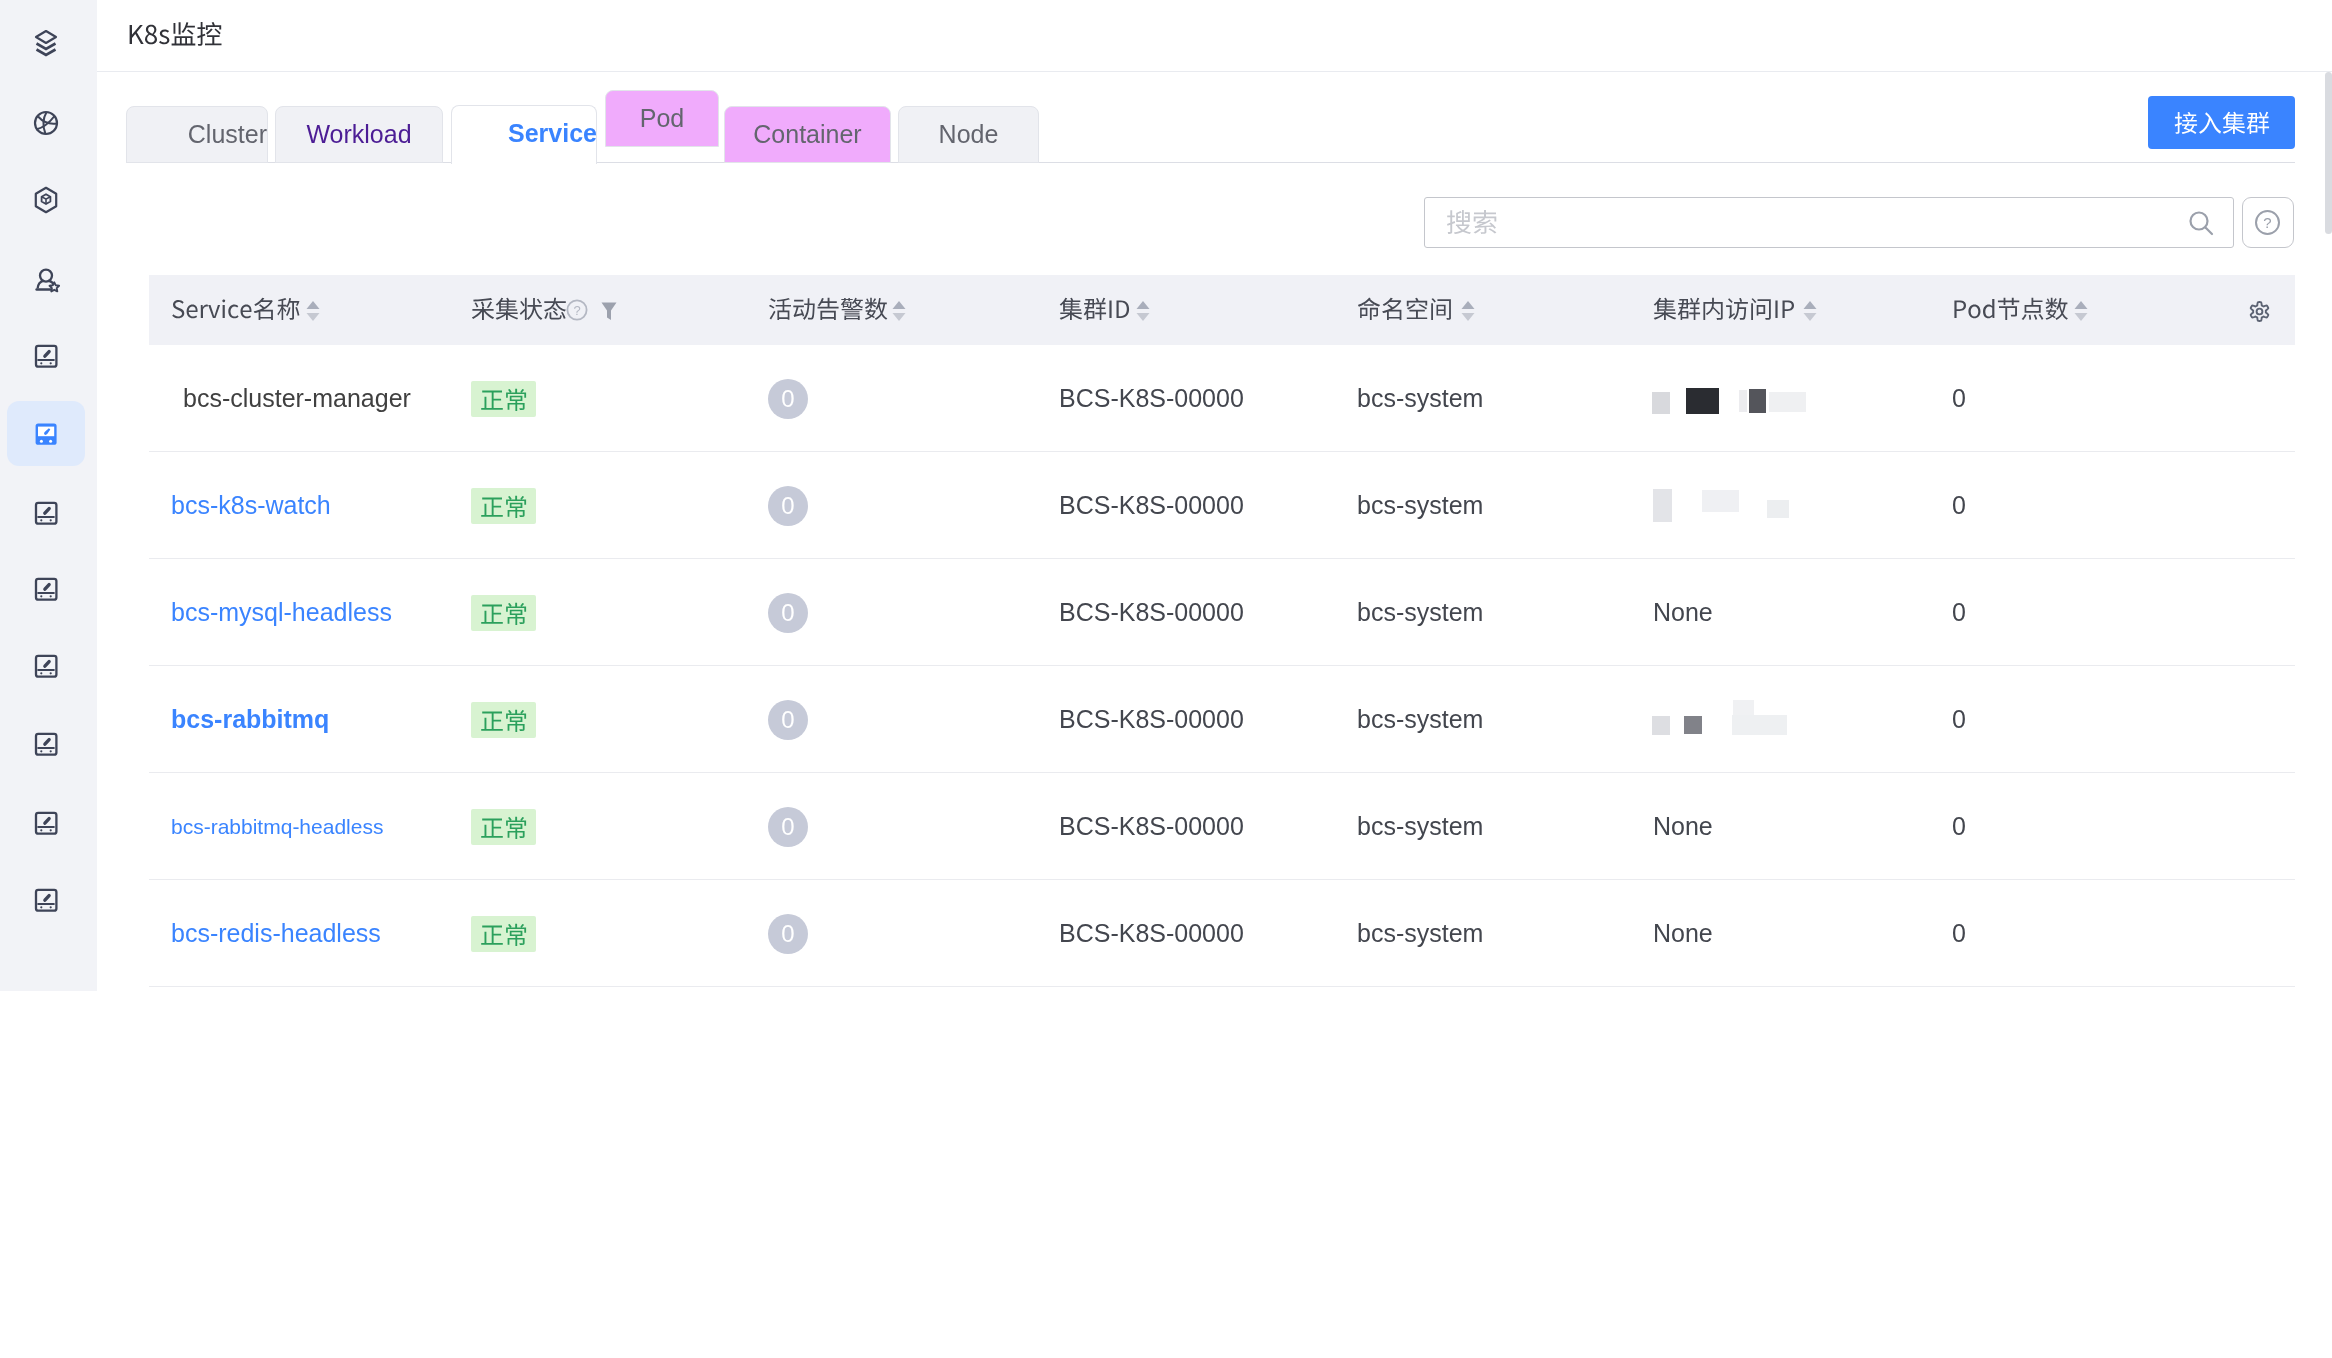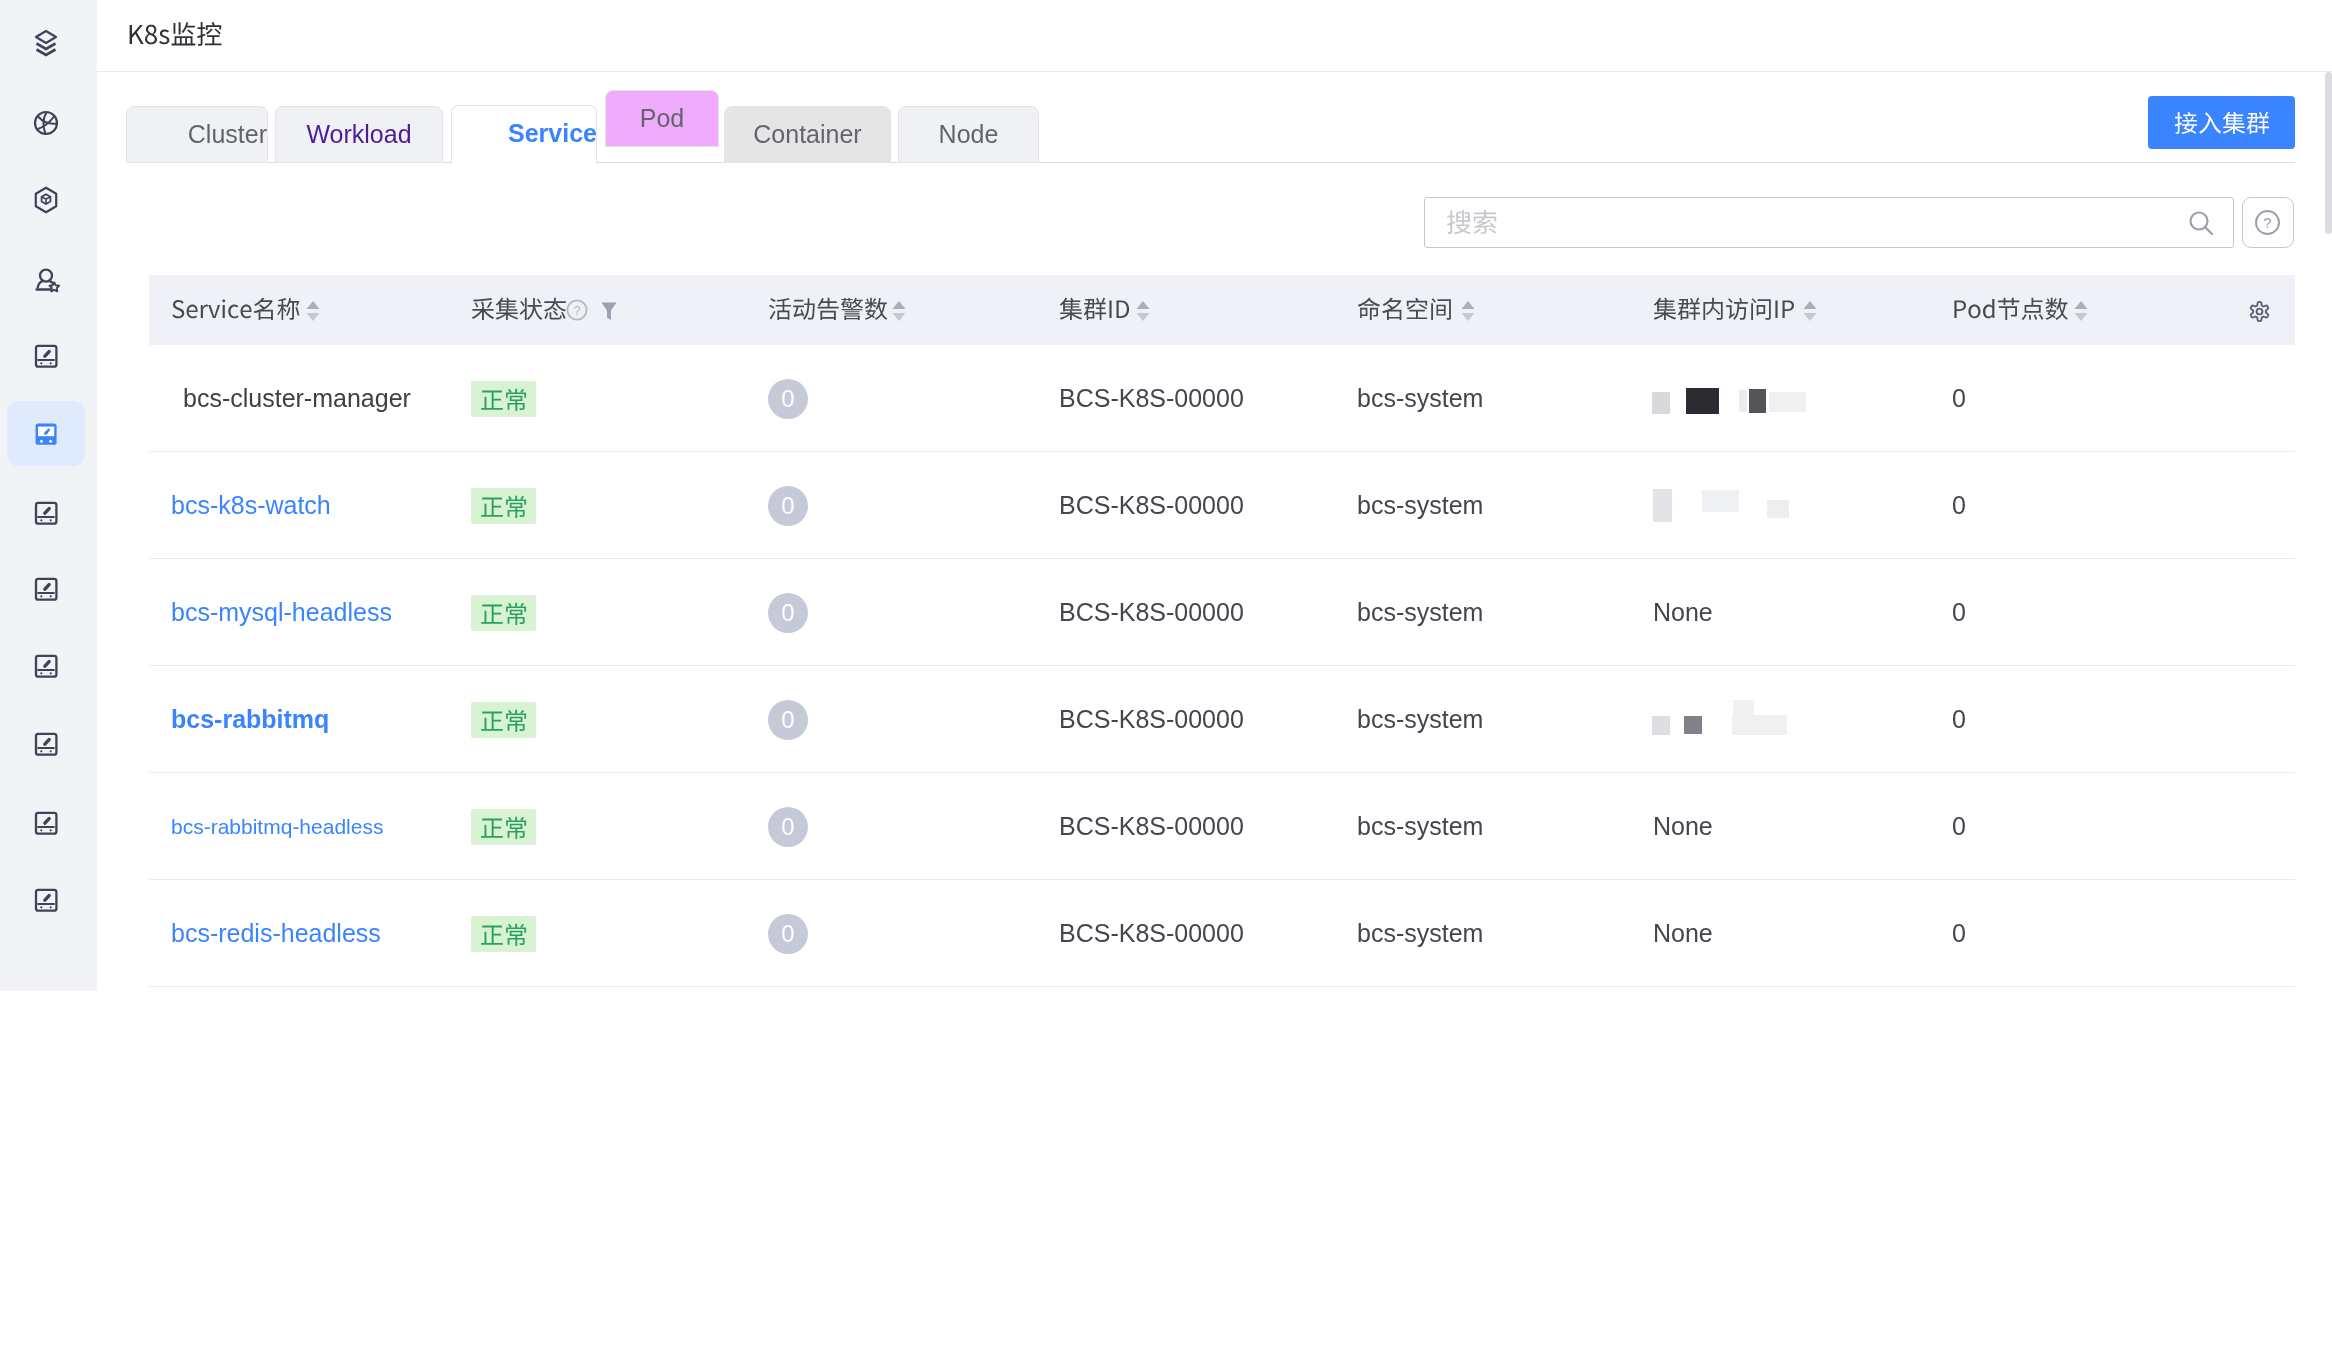--- a/index.html
+++ b/index.html
@@ -87,21 +87,21 @@
 <div class="ab" style="left:97px;top:0;width:2235px;height:71px;background:#fff;border-bottom:1px solid #e9ebf0"></div>
 <svg style="position:absolute;left:127px;top:17px" width="98" height="36" viewBox="0 -27 98 36">
     <path d="M2.6 0.0H5.0V-6.0L8.3 -9.9L14.0 0.0H16.7L9.8 -11.8L15.8 -19.1H13.1L5.1 -9.5H5.0V-19.1H2.6Z M24.1 0.3C27.6 0.3 30.0 -1.8 30.0 -4.6C30.0 -7.2 28.5 -8.6 26.8 -9.6V-9.7C27.9 -10.6 29.4 -12.3 29.4 -14.3C29.4 -17.3 27.4 -19.3 24.1 -19.3C21.2 -19.3 18.9 -17.4 18.9 -14.5C18.9 -12.5 20.1 -11.1 21.5 -10.1V-10.0C19.7 -9.1 18.0 -7.3 18.0 -4.7C18.0 -1.8 20.5 0.3 24.1 0.3ZM25.4 -10.3C23.1 -11.2 21.1 -12.2 21.1 -14.5C21.1 -16.4 22.3 -17.6 24.1 -17.6C26.1 -17.6 27.3 -16.1 27.3 -14.2C27.3 -12.8 26.6 -11.5 25.4 -10.3ZM24.1 -1.4C21.8 -1.4 20.1 -2.9 20.1 -4.9C20.1 -6.8 21.2 -8.3 22.7 -9.3C25.4 -8.2 27.8 -7.2 27.8 -4.7C27.8 -2.8 26.3 -1.4 24.1 -1.4Z M37.3 0.3C40.6 0.3 42.4 -1.6 42.4 -3.8C42.4 -6.5 40.2 -7.4 38.1 -8.1C36.6 -8.7 35.1 -9.3 35.1 -10.6C35.1 -11.7 35.9 -12.6 37.7 -12.6C39.0 -12.6 40.0 -12.1 40.9 -11.4L42.1 -12.9C41.0 -13.8 39.4 -14.5 37.7 -14.5C34.6 -14.5 32.8 -12.7 32.8 -10.5C32.8 -8.1 35.0 -7.1 36.9 -6.4C38.5 -5.8 40.2 -5.1 40.2 -3.7C40.2 -2.5 39.3 -1.5 37.4 -1.5C35.7 -1.5 34.4 -2.2 33.2 -3.2L32.1 -1.6C33.4 -0.5 35.3 0.3 37.3 0.3Z M59.9 -13.5C61.7 -12.2 64.0 -10.4 65.1 -9.2L66.6 -10.4C65.5 -11.6 63.2 -13.4 61.4 -14.6ZM51.6 -21.8V-9.4H53.6V-21.8ZM46.5 -20.9V-10.2H48.4V-20.9ZM59.4 -21.8C58.5 -18.0 56.8 -14.3 54.5 -12.0C55.0 -11.8 55.8 -11.2 56.2 -10.9C57.5 -12.3 58.6 -14.2 59.6 -16.4H67.9V-18.2H60.3C60.7 -19.2 61.0 -20.3 61.3 -21.4ZM47.6 -7.8V-0.4H44.6V1.4H68.3V-0.4H65.5V-7.8ZM49.4 -0.4V-6.1H52.9V-0.4ZM54.7 -0.4V-6.1H58.2V-0.4ZM60.0 -0.4V-6.1H63.6V-0.4Z M87.5 -14.4C89.1 -12.9 91.3 -10.8 92.4 -9.6L93.7 -10.9C92.5 -12.0 90.3 -14.0 88.7 -15.4ZM84.0 -15.4C82.7 -13.7 80.8 -12.0 79.0 -10.8C79.4 -10.5 80.0 -9.7 80.2 -9.3C82.1 -10.7 84.3 -12.8 85.7 -14.8ZM73.7 -21.9V-16.8H70.5V-14.9H73.7V-8.7C72.4 -8.3 71.2 -7.9 70.2 -7.6L70.7 -5.7L73.7 -6.8V-0.4C73.7 -0.1 73.5 0.1 73.2 0.1C72.9 0.1 71.9 0.1 70.8 0.1C71.0 0.6 71.3 1.4 71.3 1.8C73.0 1.9 74.0 1.8 74.6 1.5C75.2 1.2 75.5 0.7 75.5 -0.4V-7.4L78.3 -8.4L78.0 -10.2L75.5 -9.4V-14.9H78.2V-16.8H75.5V-21.9ZM78.0 -0.5V1.2H94.5V-0.5H87.3V-7.0H92.6V-8.8H80.1V-7.0H85.3V-0.5ZM84.7 -21.4C85.0 -20.6 85.5 -19.6 85.8 -18.7H78.9V-14.1H80.7V-17.0H92.3V-14.4H94.2V-18.7H87.9C87.6 -19.6 87.0 -20.9 86.5 -21.9Z" fill="#313238"></path>
   </svg>
 <div class="ab" style="left:126px;top:162px;width:2169px;height:1px;background:#dcdee5"></div>
 <div class="ab" style="left:126px;top:106px;width:142px;height:57px;background:#f0f1f5;border:1px solid #e2e4ea;border-radius:8px 8px 0 0;box-sizing:border-box;line-height:55px;text-align:right;font-size:25px;color:#63656e">Cluster</div>
 <div class="ab" style="left:275px;top:106px;width:168px;height:57px;background:#f0f1f5;border:1px solid #e2e4ea;border-radius:8px 8px 0 0;box-sizing:border-box;line-height:55px;text-align:center;font-size:25px;color:#4c1d95">Workload</div>
 <div class="ab" style="left:451px;top:105px;width:146px;height:59px;background:#fff;border:1px solid #e2e4ea;border-bottom:none;border-radius:8px 8px 0 0;box-sizing:border-box"></div>
 <div class="ab" style="left:451px;top:105px;width:146px;height:57px;line-height:57px;text-align:right;font-size:25px;color:#3a84ff;font-weight:700">Service</div>
 <div class="ab" style="left:605px;top:90px;width:114px;height:57px;background:#f0abfc;border:1px solid #e2e4ea;border-radius:8px 8px 0 0;box-sizing:border-box;line-height:55px;text-align:center;font-size:25px;color:#63656e">Pod</div>
-<div class="ab" style="left:724px;top:106px;width:167px;height:57px;background:#e5e5e5;border:1px solid #e2e4ea;border-radius:8px 8px 0 0;box-sizing:border-box;line-height:55px;text-align:center;font-size:25px;color:#63656e">Container</div>
+<div class="ab" style="left:724px;top:106px;width:167px;height:57px;background:#f0abfc;border:1px solid #e2e4ea;border-radius:8px 8px 0 0;box-sizing:border-box;line-height:55px;text-align:center;font-size:25px;color:#63656e">Container</div>
 <div class="ab" style="left:898px;top:106px;width:141px;height:57px;background:#f0f1f5;border:1px solid #e2e4ea;border-radius:8px 8px 0 0;box-sizing:border-box;line-height:55px;text-align:center;font-size:25px;color:#63656e">Node</div>
 <div class="ab" style="left:2148px;top:96px;width:147px;height:53px;background:#3a84ff;border-radius:4px"></div>
 <svg style="position:absolute;left:2174px;top:106.5px" width="98" height="34" viewBox="0 -25 98 34">
     <path d="M10.9 -15.2C11.6 -14.3 12.4 -12.9 12.7 -12.1L14.1 -12.8C13.8 -13.6 13.0 -14.9 12.3 -15.8ZM3.8 -20.1V-15.3H1.0V-13.6H3.8V-8.3C2.6 -8.0 1.5 -7.6 0.7 -7.4L1.1 -5.6L3.8 -6.5V-0.2C3.8 0.1 3.7 0.2 3.4 0.2C3.2 0.2 2.3 0.2 1.4 0.2C1.6 0.6 1.8 1.4 1.9 1.8C3.3 1.9 4.2 1.8 4.7 1.5C5.3 1.2 5.5 0.7 5.5 -0.2V-7.1L7.9 -7.8L7.7 -9.5L5.5 -8.9V-13.6H7.9V-15.3H5.5V-20.1ZM13.6 -19.7C14.0 -19.1 14.4 -18.3 14.7 -17.6H9.2V-16.1H22.2V-17.6H16.6C16.3 -18.4 15.8 -19.3 15.3 -20.0ZM18.5 -15.8C18.0 -14.7 17.1 -13.1 16.4 -12.0H8.4V-10.5H22.8V-12.0H18.2C18.8 -13.0 19.5 -14.2 20.2 -15.3ZM18.4 -6.3C17.9 -4.8 17.2 -3.6 16.1 -2.6C14.8 -3.1 13.4 -3.6 12.1 -4.0C12.6 -4.7 13.1 -5.5 13.5 -6.3ZM9.6 -3.3C11.2 -2.8 12.9 -2.2 14.5 -1.5C12.9 -0.6 10.6 0.0 7.7 0.3C8.0 0.7 8.3 1.4 8.4 1.9C11.9 1.4 14.5 0.6 16.4 -0.7C18.3 0.2 20.1 1.1 21.3 2.0L22.4 0.6C21.3 -0.2 19.6 -1.1 17.8 -1.9C18.9 -3.0 19.7 -4.5 20.2 -6.3H23.1V-7.8H14.4C14.8 -8.6 15.2 -9.3 15.5 -10.0L13.8 -10.3C13.5 -9.6 13.1 -8.7 12.6 -7.8H8.0V-6.3H11.7C11.0 -5.2 10.2 -4.1 9.6 -3.3Z M31.1 -18.1C32.7 -17.0 33.9 -15.7 34.9 -14.2C33.4 -7.3 30.4 -2.5 25.0 0.3C25.5 0.6 26.3 1.4 26.6 1.8C31.5 -1.1 34.6 -5.5 36.4 -11.8C39.0 -6.9 40.8 -1.4 46.2 1.7C46.3 1.1 46.8 0.1 47.1 -0.4C39.1 -5.1 39.9 -14.2 32.2 -19.7Z M59.0 -7.0V-5.4H49.3V-3.9H57.4C55.1 -2.2 51.7 -0.6 48.7 0.1C49.1 0.5 49.6 1.2 49.9 1.7C53.0 0.7 56.6 -1.1 59.0 -3.2V1.9H60.8V-3.3C63.3 -1.2 66.9 0.6 70.1 1.5C70.3 1.0 70.8 0.4 71.2 -0.0C68.2 -0.7 64.8 -2.2 62.5 -3.9H70.7V-5.4H60.8V-7.0ZM59.8 -13.2V-11.7H53.9V-13.2ZM59.2 -19.8C59.6 -19.1 60.0 -18.3 60.3 -17.6H54.9C55.4 -18.4 55.8 -19.1 56.2 -19.8L54.4 -20.2C53.3 -18.1 51.4 -15.4 48.7 -13.4C49.1 -13.2 49.7 -12.6 50.0 -12.2C50.8 -12.9 51.5 -13.5 52.1 -14.2V-6.5H53.9V-7.3H70.1V-8.7H61.5V-10.4H68.4V-11.7H61.5V-13.2H68.3V-14.5H61.5V-16.1H69.3V-17.6H62.2C61.9 -18.4 61.3 -19.4 60.8 -20.2ZM59.8 -14.5H53.9V-16.1H59.8ZM59.8 -10.4V-8.7H53.9V-10.4Z M85.0 -19.5C85.8 -18.3 86.4 -16.6 86.7 -15.5L88.2 -16.1C88.0 -17.2 87.3 -18.8 86.5 -20.0ZM92.4 -20.2C92.0 -18.9 91.3 -17.1 90.7 -16.0L92.2 -15.6C92.8 -16.7 93.5 -18.3 94.2 -19.8ZM84.2 -5.4V-3.7H88.7V1.9H90.4V-3.7H95.1V-5.4H90.4V-8.9H94.2V-10.6H90.4V-13.8H94.6V-15.5H84.7V-13.8H88.7V-10.6H85.1V-8.9H88.7V-5.4ZM81.4 -13.4V-11.0H78.0C78.2 -11.8 78.4 -12.6 78.5 -13.4ZM74.3 -19.0V-17.4H77.2L77.0 -15.0H73.1V-13.4H76.8C76.7 -12.6 76.5 -11.8 76.3 -11.0H74.2V-9.5H75.9C75.2 -7.2 74.2 -5.2 72.7 -3.8C73.1 -3.5 73.7 -2.7 73.9 -2.4C74.5 -3.0 75.1 -3.7 75.6 -4.5V1.9H77.2V0.6H83.4V-7.0H76.8C77.2 -7.8 77.4 -8.6 77.7 -9.5H83.0V-13.4H84.5V-15.0H83.0V-19.0ZM81.4 -15.0H78.7L78.9 -17.4H81.4ZM77.2 -5.4H81.6V-1.0H77.2Z" fill="#ffffff"></path>
   </svg>
 <div class="ab" style="left:1424px;top:197px;width:810px;height:51px;border:1px solid #c4c6cc;border-radius:3px;box-sizing:border-box;background:#fff"></div>
 <svg style="position:absolute;left:1446px;top:205px" width="54" height="36" viewBox="0 -27 54 36">
     <path d="M4.3 -21.8V-16.6H1.2V-14.8H4.3V-9.2L1.0 -8.0L1.5 -6.2L4.3 -7.3V-0.3C4.3 0.0 4.2 0.1 3.9 0.1C3.6 0.1 2.7 0.1 1.7 0.1C1.9 0.6 2.2 1.5 2.2 1.9C3.7 2.0 4.7 1.9 5.3 1.6C6.0 1.2 6.2 0.7 6.2 -0.3V-8.0L9.1 -9.1L8.7 -10.9L6.2 -9.9V-14.8H8.8V-16.6H6.2V-21.8ZM9.9 -7.5V-5.9H11.0L10.8 -5.8C11.9 -4.1 13.4 -2.6 15.2 -1.4C13.0 -0.4 10.5 0.2 7.9 0.5C8.2 0.9 8.6 1.7 8.8 2.1C11.7 1.7 14.5 0.9 16.9 -0.3C19.0 0.8 21.3 1.5 23.8 2.0C24.1 1.5 24.6 0.8 25.0 0.4C22.8 0.1 20.6 -0.5 18.7 -1.4C20.9 -2.8 22.6 -4.6 23.7 -7.0L22.5 -7.6L22.2 -7.5H17.8V-10.1H23.8V-19.7H18.8V-18.1H22.0V-15.7H18.9V-14.2H22.0V-11.7H17.8V-21.9H16.0V-11.7H11.9V-14.1H14.7V-15.7H11.9V-18.0C13.2 -18.5 14.6 -19.0 15.8 -19.6L14.4 -20.9C13.4 -20.3 11.7 -19.5 10.2 -19.0V-10.1H16.0V-7.5ZM21.0 -5.9C20.0 -4.4 18.6 -3.2 17.0 -2.3C15.2 -3.2 13.8 -4.4 12.8 -5.9Z M42.5 -2.7C44.7 -1.5 47.5 0.3 48.8 1.5L50.4 0.4C48.9 -0.8 46.1 -2.5 43.9 -3.7ZM33.5 -3.5C32.1 -2.1 29.7 -0.7 27.6 0.3C28.0 0.6 28.8 1.2 29.1 1.6C31.1 0.5 33.6 -1.2 35.3 -2.8ZM31.0 -8.3C31.5 -8.5 32.2 -8.6 36.9 -8.9C34.8 -7.9 33.0 -7.1 32.2 -6.8C30.7 -6.1 29.5 -5.8 28.7 -5.7C28.8 -5.2 29.1 -4.3 29.2 -4.0C29.8 -4.2 30.9 -4.3 38.5 -4.8V-0.3C38.5 0.1 38.4 0.2 37.9 0.2C37.5 0.2 36.1 0.2 34.5 0.2C34.8 0.7 35.1 1.4 35.2 1.9C37.1 1.9 38.5 1.9 39.3 1.6C40.1 1.4 40.4 0.8 40.4 -0.2V-4.9L46.7 -5.3C47.4 -4.6 48.0 -3.8 48.5 -3.3L50.0 -4.3C48.9 -5.7 46.5 -7.9 44.7 -9.4L43.3 -8.5C44.0 -8.0 44.7 -7.3 45.4 -6.6L34.0 -6.0C37.7 -7.4 41.4 -9.2 44.9 -11.3L43.5 -12.5C42.4 -11.7 41.1 -11.0 39.8 -10.3L34.0 -10.0C35.8 -10.9 37.6 -12.0 39.3 -13.1L38.5 -13.7H48.4V-10.5H50.3V-15.4H40.0V-17.8H50.0V-19.6H40.0V-21.9H38.0V-19.6H28.0V-17.8H38.0V-15.4H27.7V-10.5H29.6V-13.7H37.3C35.4 -12.3 33.1 -11.0 32.4 -10.7C31.7 -10.3 31.0 -10.1 30.5 -10.0C30.7 -9.5 31.0 -8.7 31.0 -8.3Z" fill="#c6c8ce"></path>
   </svg>
 <svg class="ab" style="left:2186px;top:208px" width="30" height="30" viewBox="0 0 30 30" fill="none" stroke="#9ba0ab" stroke-width="2.2">

